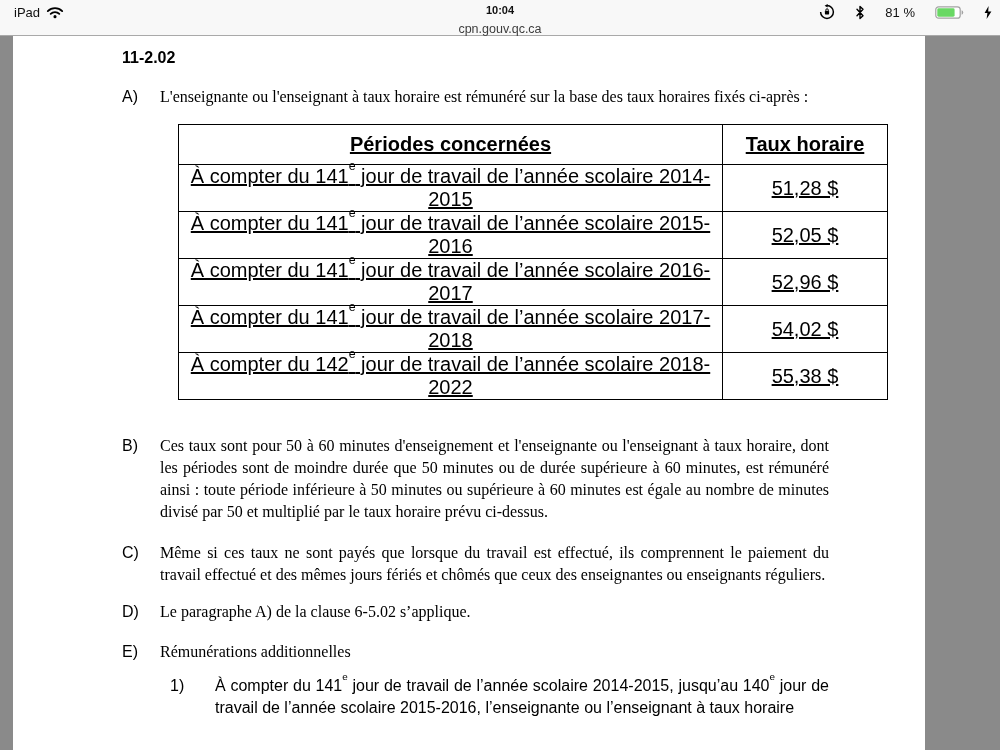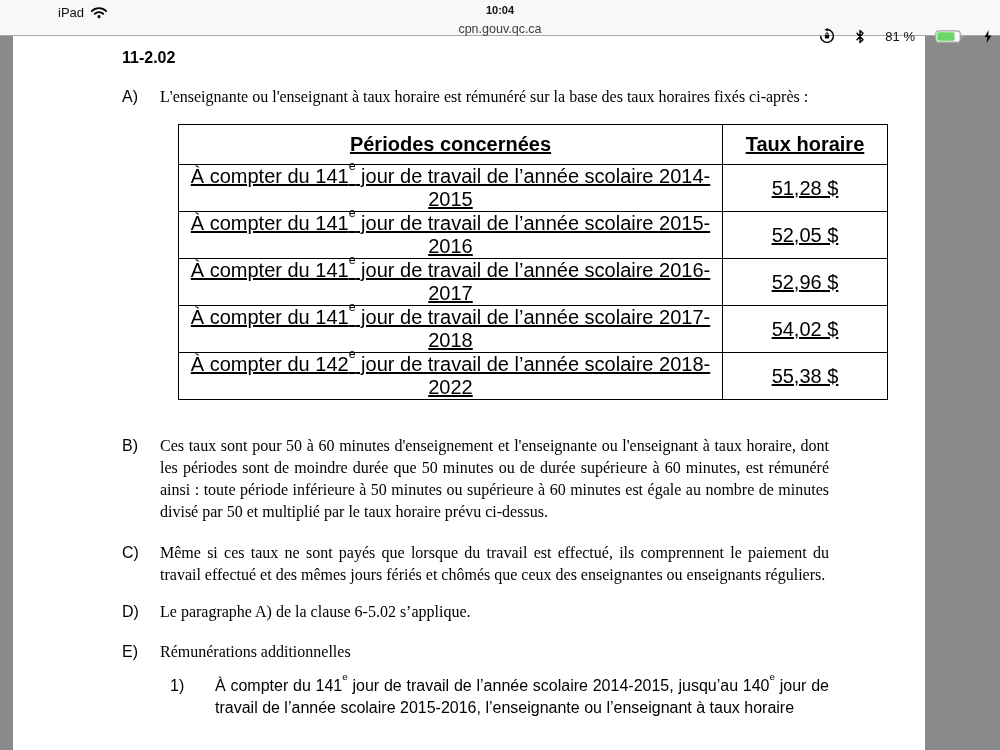--- a/index.html
+++ b/index.html
@@ -4,26 +4,26 @@
 <style>
   * { margin:0; padding:0; box-sizing:border-box; }
   html,body { width:1000px; height:750px; overflow:hidden; background:#8a8a8a;
               font-family:"Liberation Sans","DejaVu Sans",sans-serif; }
 
   
   .status-bar{
     position:relative; height:36px; background:#f8f8f8;
     border-bottom:1px solid #a9a9a9; color:#000;
   }
-  .sb-left{ position:absolute; left:14px; top:5px; display:flex; align-items:center; gap:6px;margin-left:44px; }
+  .sb-left{ position:absolute; left:14px; top:5px; display:flex; align-items:center; gap:6px; }
   .sb-device{ font-size:13px; color:#111; }
   .sb-center{ text-align:center; padding-top:3px; }
   .sb-time{ font-size:11px; font-weight:bold; color:#111; line-height:15px; }
   .sb-url{ font-size:12.5px; color:#3d3d3d; line-height:15px; margin-top:4px; }
-  .sb-right{ position:absolute; right:8px; top:4px; display:flex; align-items:center; gap:20px;margin-top:24px; }
+  .sb-right{ position:absolute; right:8px; top:4px; display:flex; align-items:center; gap:20px; }
   .sb-batt-pct{ font-size:13px; color:#111; }
   .sb-right svg, .sb-left svg{ display:block; }
 
   
   .viewer{ height:714px; background:#8a8a8a; padding:0 13px; }
   .page{ background:#ffffff; width:912px; height:100%;
          padding:11px 96px 0 109px; color:#000; }
 
   .section-number{ font-size:16px; font-weight:bold; line-height:22px; }
 

